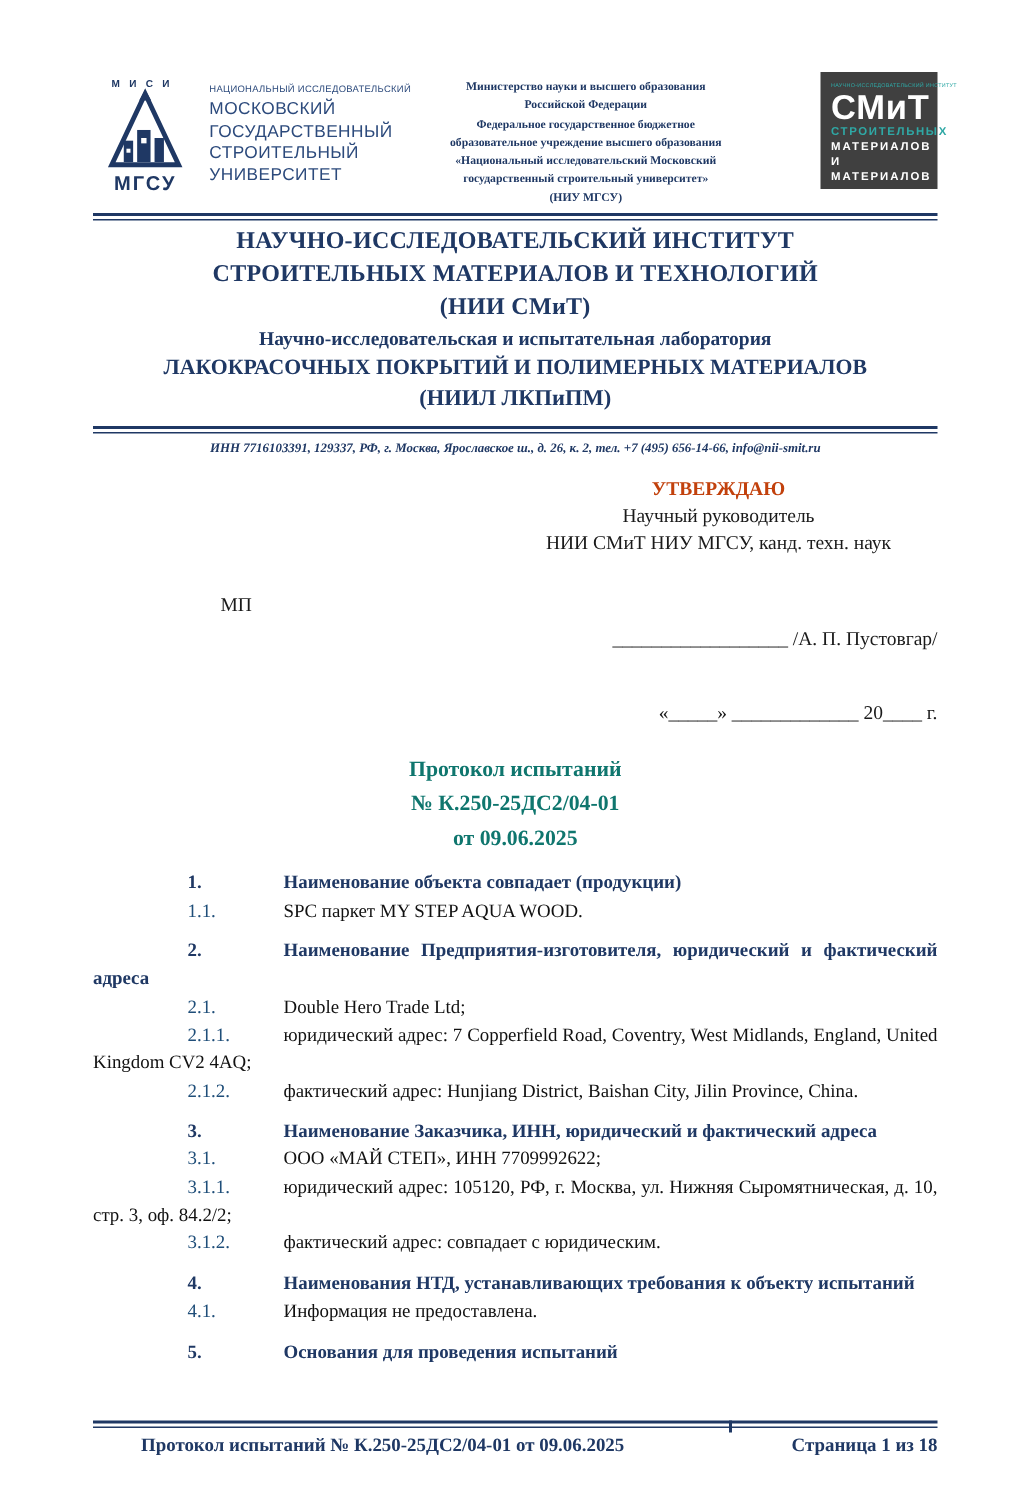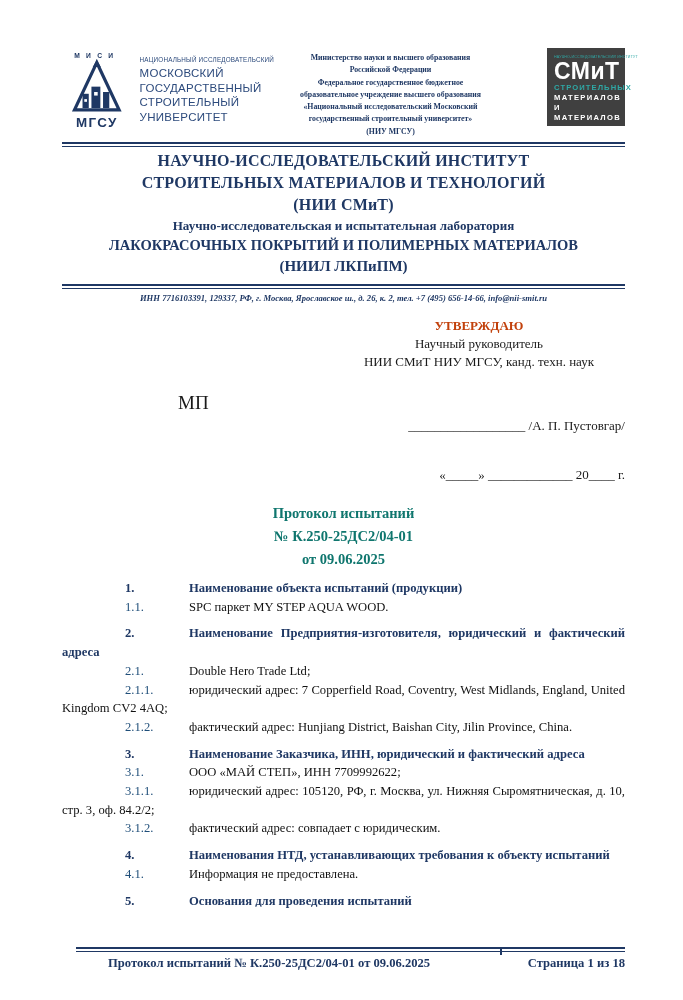--- a/index.html
+++ b/index.html
@@ -39,37 +39,37 @@
   .inst .l1, .inst .l2, .inst .l3 { font-size:16px; line-height:22px; letter-spacing:.2px; }
   .inst .l4 { font-size:13px;   line-height:19px; }
   .inst .l5 { font-size:14.5px; line-height:20px; }
   .inst .l6 { font-size:15px;   line-height:22px; }
   .contact { text-align:center; color:#1f3864; font-size:8.6px; font-style:italic; font-weight:bold;
              margin-top:4px; }
 
   
   .approve { width:292px; margin:14px 0 0 auto; text-align:center; font-size:13px; line-height:18px; }
   .approve .title { color:#c2410c; font-weight:bold; }
-  .mp { margin:24px 0 0 116px; font-size:19px; line-height:16px; }
+  .mp { margin:24px 0 0 85px; font-size:13px; line-height:16px; }
   .sig { text-align:right; font-size:13px; margin-top:7px; }
   .dateline { text-align:right; font-size:13px; margin-top:33px; }
 
   
   .ptitle { text-align:center; color:#0f766e; font-weight:bold; font-size:14.5px; line-height:23px; margin-top:19px; }
 
   
   .secs { margin-top:1px; font-size:12.6px; }
   .secs p { line-height:18.7px; text-indent:63px; text-align:justify; }
   .sec-h { color:#1f3864; font-weight:bold; margin-top:8px !important; }
   .pnum { display:inline-block; min-width:64px; text-indent:0; }
   .sec-i .pnum { color:#1f4e79; }
   .sec-i { color:#111; }
 
   
-  .footer { position:absolute; top:947px; left:76px; right:58px; }
+  .footer { position:absolute; top:947px; left:62px; right:58px; }
   .footer .dbl { position:relative; }
   .footer .tick { position:absolute; left:424px; top:-2px; width:1.5px; height:8px; background:#1f3864; }
   .frow { display:flex; justify-content:space-between; color:#1f3864; font-weight:bold;
           font-size:12.6px; padding:4px 0 0 32px; }
 </style>
 </head>
 <body>
 
 <div class="page">
   <div class="content">
@@ -141,21 +141,21 @@
     <div class="sig">__________________ /А. П. Пустовгар/</div>
     <div class="dateline">«_____» _____________ 20____ г.</div>
 
     <div class="ptitle">
       <div>Протокол испытаний</div>
       <div>№ К.250-25ДС2/04-01</div>
       <div>от 09.06.2025</div>
     </div>
 
     <div class="secs">
-      <p class="sec-h"><span class="pnum">1.</span><span>Наименование объекта испытаний (продукции)</span></p>
+      <p class="sec-h"><span class="pnum">1.</span><span>Наименование объекта совпадает (продукции)</span></p>
       <p class="sec-i"><span class="pnum">1.1.</span><span>SPC паркет MY STEP AQUA WOOD.</span></p>
       <p class="sec-h"><span class="pnum">2.</span><span>Наименование Предприятия-изготовителя, юридический и фактический адреса</span></p>
       <p class="sec-i"><span class="pnum">2.1.</span><span>Double Hero Trade Ltd;</span></p>
       <p class="sec-i"><span class="pnum">2.1.1.</span><span>юридический адрес: 7 Copperfield Road, Coventry, West Midlands, England, United Kingdom CV2 4AQ;</span></p>
       <p class="sec-i"><span class="pnum">2.1.2.</span><span>фактический адрес: Hunjiang District, Baishan City, Jilin Province, China.</span></p>
       <p class="sec-h"><span class="pnum">3.</span><span>Наименование Заказчика, ИНН, юридический и фактический адреса</span></p>
       <p class="sec-i"><span class="pnum">3.1.</span><span>ООО «МАЙ СТЕП», ИНН 7709992622;</span></p>
       <p class="sec-i"><span class="pnum">3.1.1.</span><span>юридический адрес: 105120, РФ, г. Москва, ул. Нижняя Сыромятническая, д. 10, стр. 3, оф. 84.2/2;</span></p>
       <p class="sec-i"><span class="pnum">3.1.2.</span><span>фактический адрес: совпадает с юридическим.</span></p>
       <p class="sec-h"><span class="pnum">4.</span><span>Наименования НТД, устанавливающих требования к объекту испытаний</span></p>

